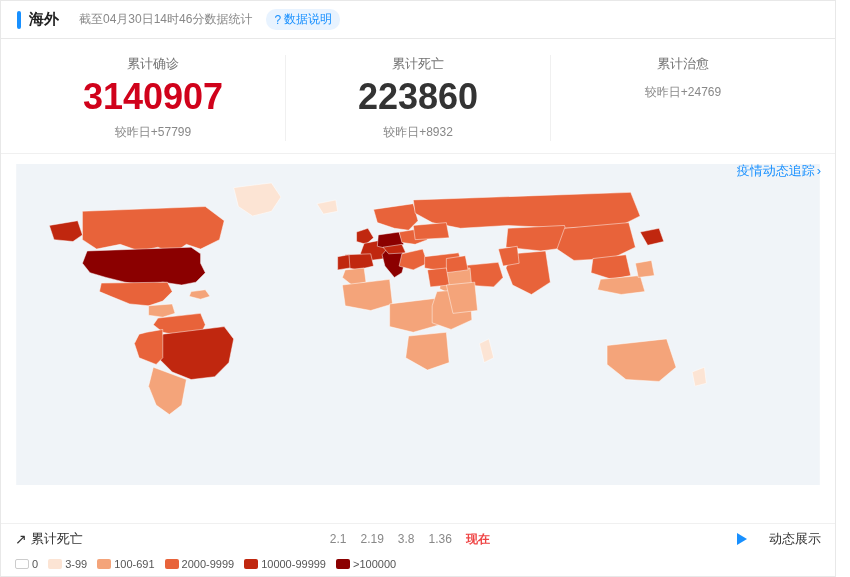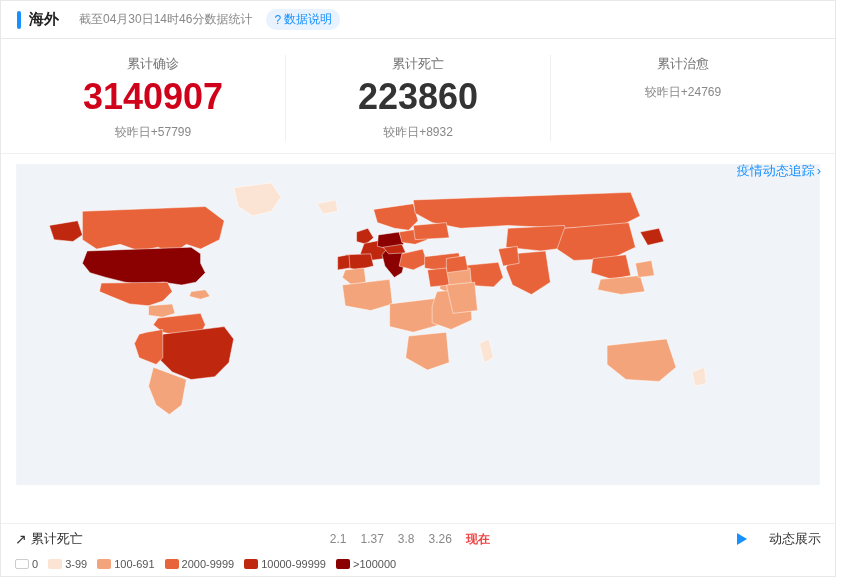--- a/index.html
+++ b/index.html
@@ -345,23 +345,23 @@
   </div>
 
   <div class="bottom-bar">
     <button class="zoom-btn">
       <span style="font-size:14px;">↗</span>
       <span>累计死亡</span>
     </button>
 
     <div class="timeline-btns">
       <span>2.1</span>
-      <span>1.37</span>
+      <span>2.19</span>
       <span>3.8</span>
-      <span>3.26</span>
+      <span>1.36</span>
       <span class="active">现在</span>
     </div>
 
     <button class="play-btn">
       <span class="play-icon"></span>
       <span>动态展示</span>
     </button>
   </div>
 
   <div class="legend-bar">

